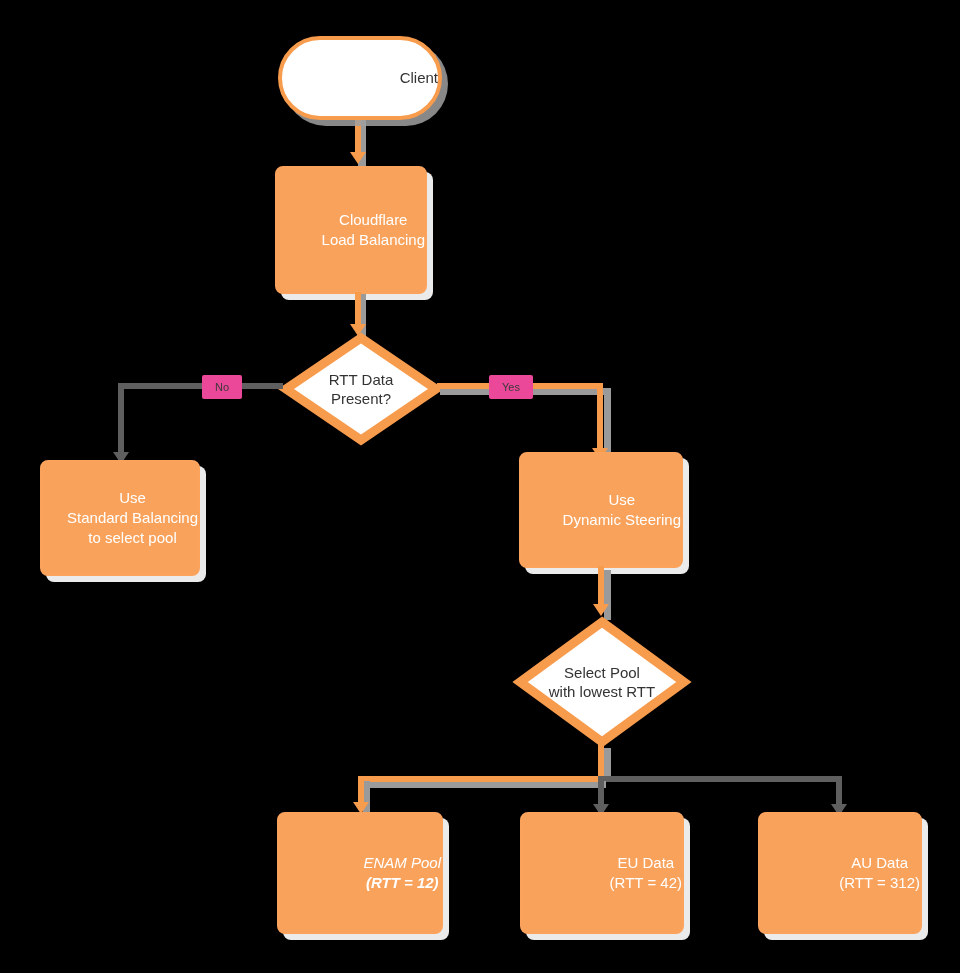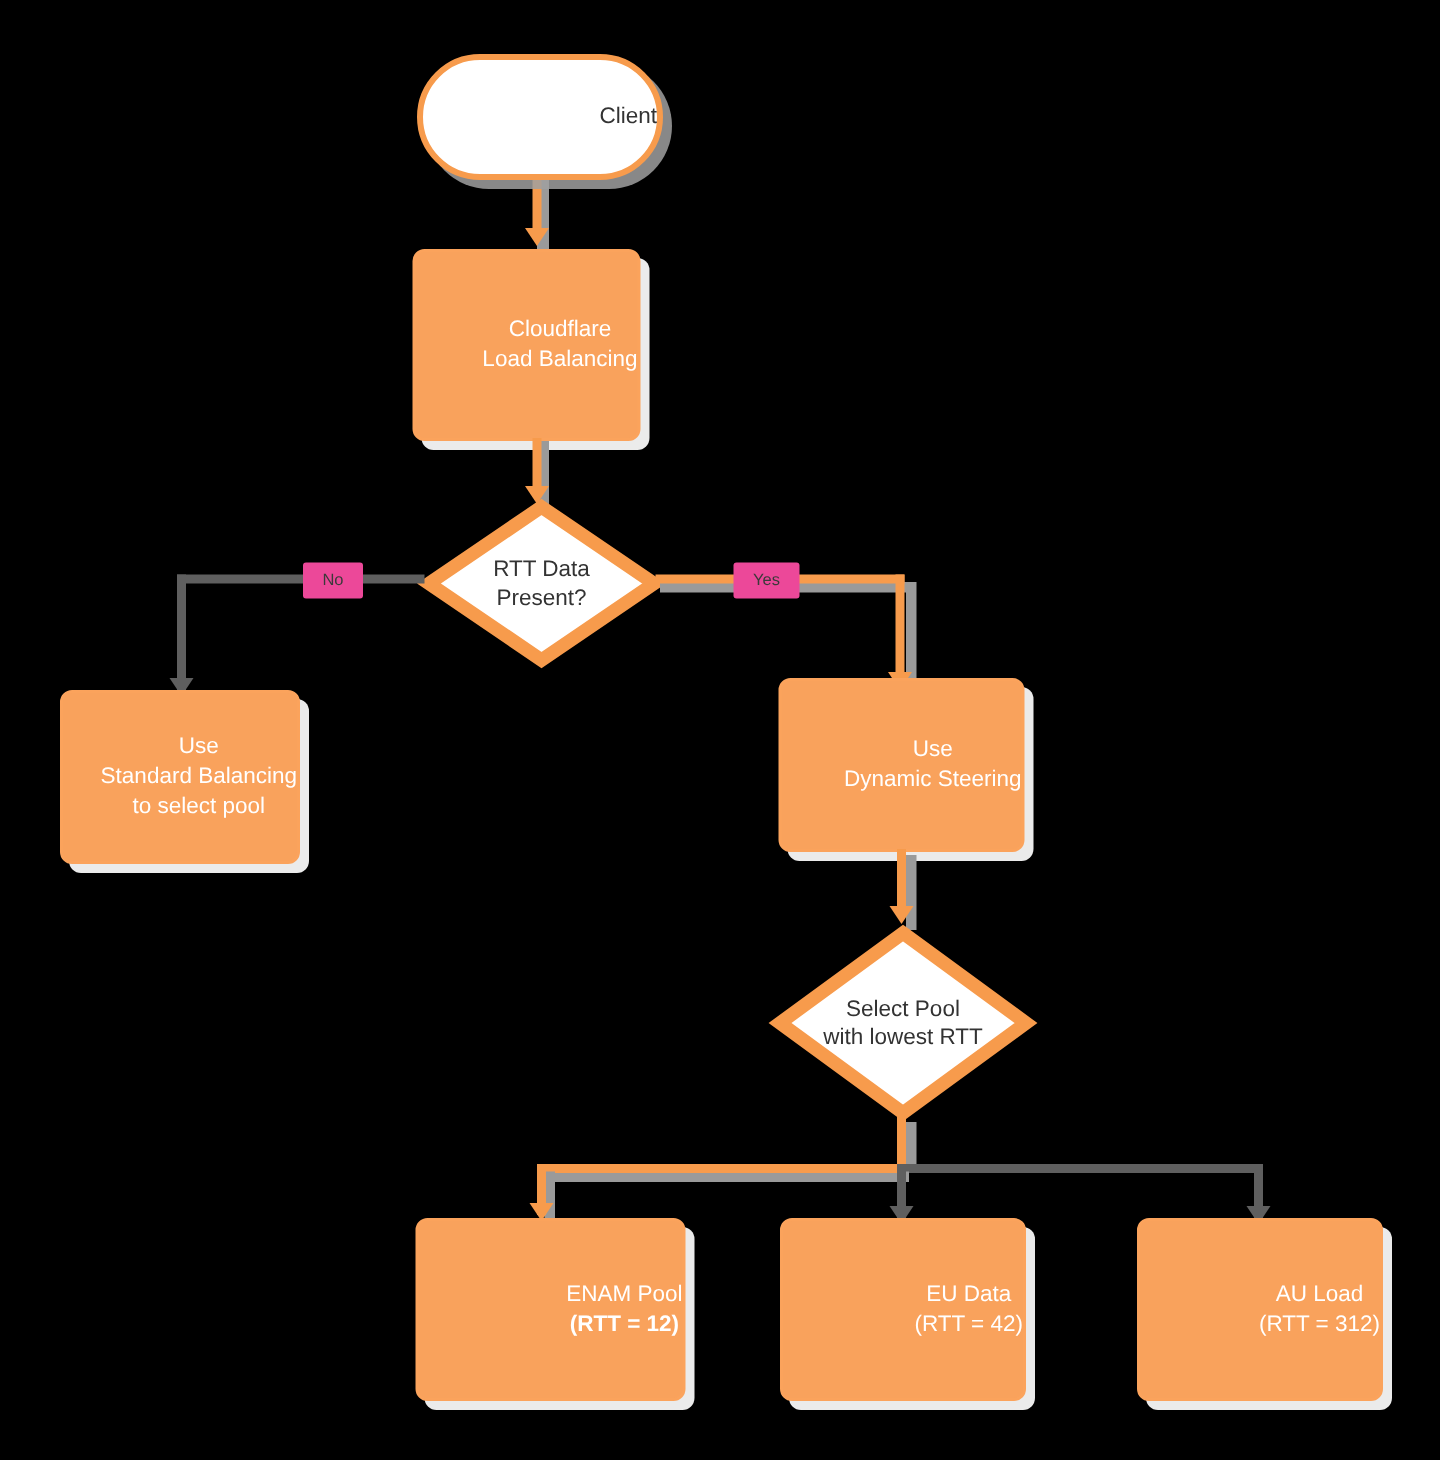--- a/index.html
+++ b/index.html
@@ -187,34 +187,34 @@
   <div class="shadow" style="left:363px;top:781px;width:7px;height:36px;"></div>
   <div class="edge" style="left:358px;top:776px;width:6px;height:34px;"></div>
   <div class="arrow" style="left:353px;top:802px;"></div>
 
   <div class="edge gray" style="left:598px;top:776px;width:6px;height:36px;"></div>
   <div class="arrow gray" style="left:593px;top:804px;"></div>
 
   <div class="edge gray" style="left:836px;top:776px;width:6px;height:36px;"></div>
   <div class="arrow gray" style="left:831px;top:804px;"></div>
 
-  <div class="node proc" style="left:277px;top:812px;width:180px;height:122px;">
+  <div class="node proc" style="left:277px;top:812px;width:166px;height:122px;font-style:italic;">
     <div>
       <span class="ln">ENAM Pool</span>
       <span class="ln bold">(RTT = 12)</span>
     </div>
   </div>
 
   <div class="node proc" style="left:520px;top:812px;width:164px;height:122px;">
     <div>
       <span class="ln">EU Data</span>
       <span class="ln">(RTT = 42)</span>
     </div>
   </div>
 
   <div class="node proc" style="left:758px;top:812px;width:164px;height:122px;">
     <div>
-      <span class="ln">AU Load</span>
+      <span class="ln">AU Data</span>
       <span class="ln">(RTT = 312)</span>
     </div>
   </div>
 
 </div>
 
 </body></html>

